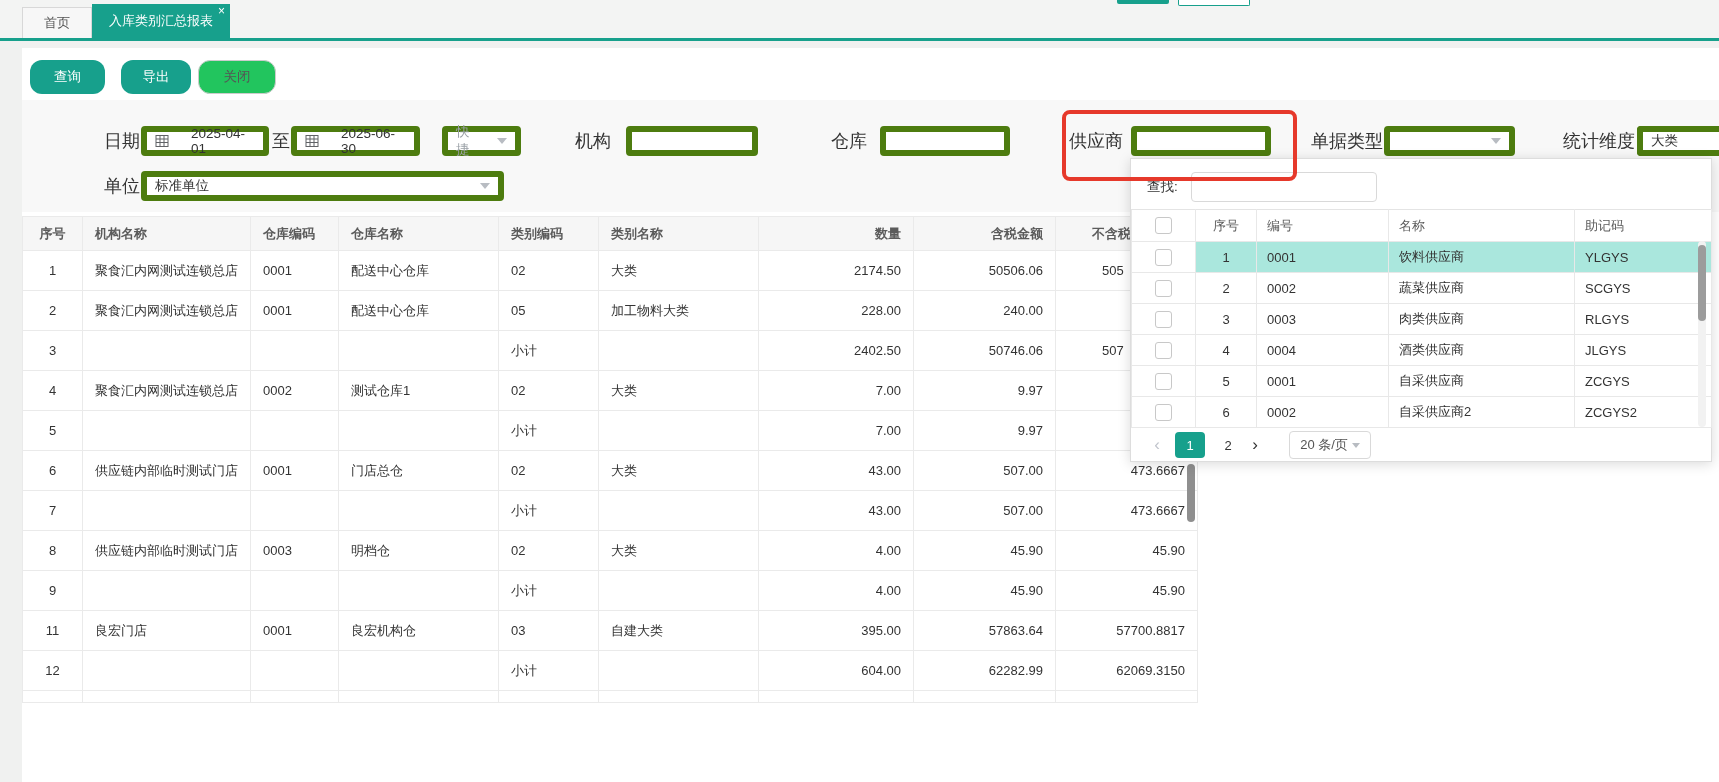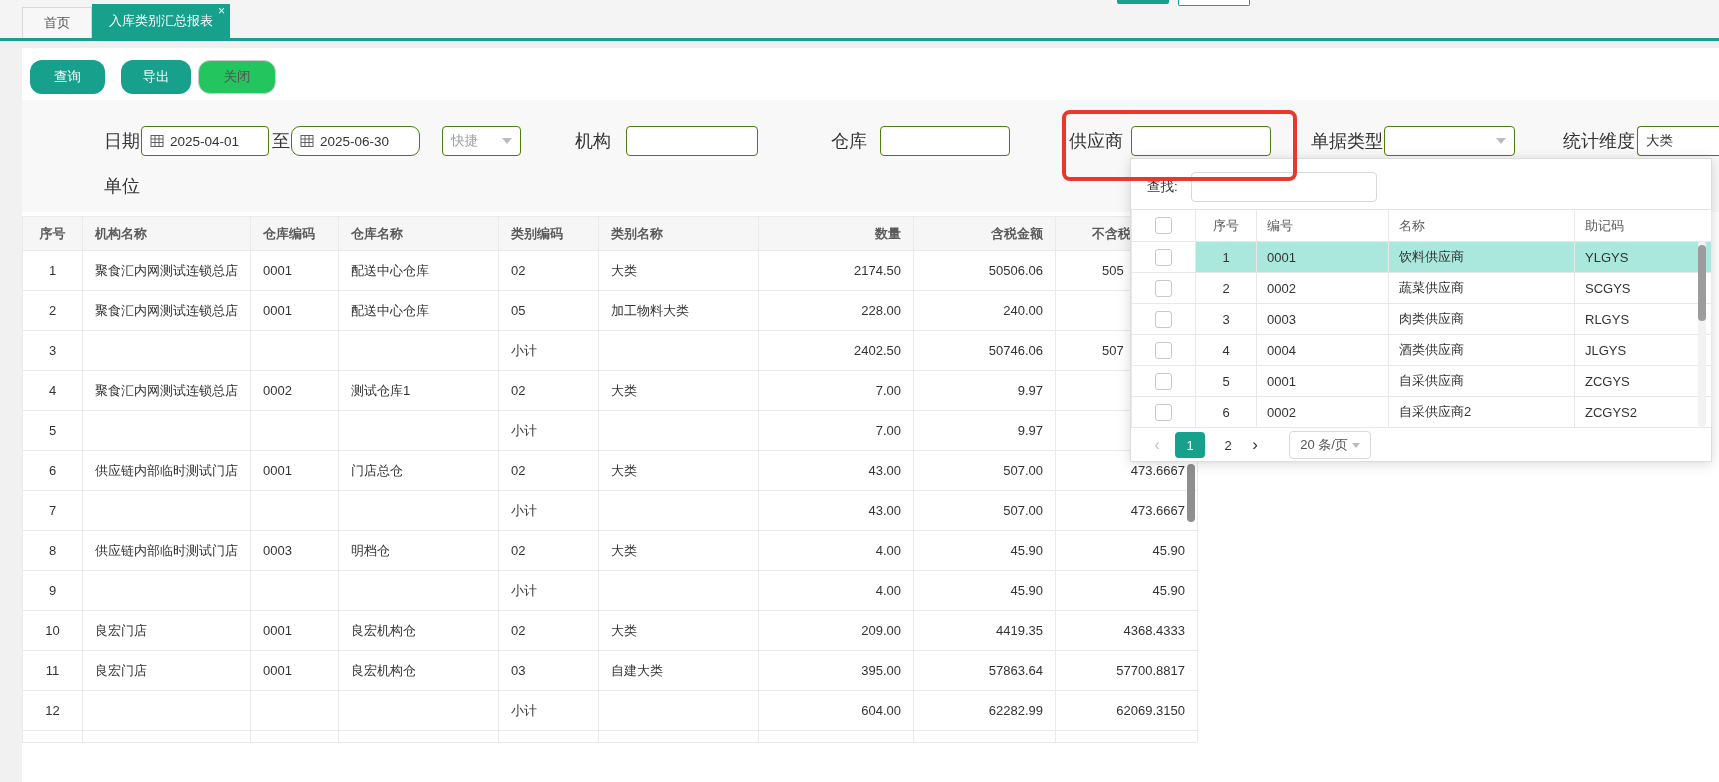--- a/index.html
+++ b/index.html
@@ -19,22 +19,22 @@
   .card{position:absolute;left:22px;top:48px;width:1697px;height:734px;background:#fff;}
   .btn{position:absolute;top:60px;height:34px;box-sizing:border-box;border:none;border-radius:12px;
     font-size:13.5px;cursor:pointer;font-family:inherit;}
   .btn.primary{background:#17a08c;color:#fff;}
   .btn.plain{background:#22c55e;color:#555;border:1px solid #ccc;}
   #btn-query{left:30px;width:75px;}
   #btn-export{left:121px;width:70px;}
   #btn-close{left:198px;width:78px;}
   .filterband{position:absolute;left:22px;top:100px;width:1697px;height:112px;background:#f8f8f8;}
   .flabel{position:absolute;height:30px;line-height:30px;font-size:18px;color:#333;white-space:nowrap;}
-  .fbox{position:absolute;box-sizing:border-box;height:30px;background:#fff;border:1px solid #4d7c0f;
-    border-radius:4px;display:flex;align-items:center;padding:0 8px;font-size:13.5px;color:#333;gap:6px;}
+  .fbox{position:absolute;box-sizing:border-box;height:30px;background:#fff;border:6px solid #4d7c0f;
+    border-radius:4px;display:flex;align-items:center;padding:0 8px;font-size:13.5px;color:#333;gap:22px;}
   .fbox.sel{justify-content:space-between;}
   .ghost{color:#9aa0a6;}
   .caret{width:0;height:0;border:5px solid transparent;border-top:6px solid #b8bcc2;margin-top:5px;}
   
   .tablewrap{position:absolute;left:22px;top:216px;width:1175px;z-index:1;}
   table.mtable{border-collapse:collapse;table-layout:fixed;width:1175px;background:#fff;}
   .mtable th,.mtable td{box-sizing:border-box;border:1px solid #eaeaea;padding:0 12px;
     white-space:nowrap;overflow:hidden;font-size:13px;}
   .mtable th{height:34px;background:#f6f6f6;color:#5b5b5b;font-weight:bold;}
   .mtable td{height:40px;color:#333;}
@@ -112,21 +112,21 @@
             <line x1="1" y1="5" x2="13" y2="5"></line>
             <line x1="1" y1="8.5" x2="13" y2="8.5"></line>
             <line x1="5" y1="1.5" x2="5" y2="12.5"></line>
             <line x1="9" y1="1.5" x2="9" y2="12.5"></line>
           </g>
         </svg>
     </span>
     <span>2025-04-01</span>
   </div>
   <span class="flabel" style="left:272px;top:126px;">至</span>
-  <div class="fbox" style="left:291px;top:126px;width:129px;border-radius:9px;">
+  <div class="fbox" style="left:291px;top:126px;width:129px;">
     <span style="display:flex;">
       <svg width="14" height="14" viewBox="0 0 14 14">
           <g stroke="#606266" stroke-width="1" fill="none">
             <rect x="1" y="1.5" width="12" height="11"></rect>
             <line x1="1" y1="5" x2="13" y2="5"></line>
             <line x1="1" y1="8.5" x2="13" y2="8.5"></line>
             <line x1="5" y1="1.5" x2="5" y2="12.5"></line>
             <line x1="9" y1="1.5" x2="9" y2="12.5"></line>
           </g>
         </svg>
@@ -158,20 +158,24 @@
     <span></span>
     <span class="caret"></span>
   </div>
 
   <span class="flabel" style="left:1563px;top:126px;">统计维度</span>
   <div class="fbox" style="left:1637px;top:126px;width:82px;border-radius:4px 0 0 4px;border-right:none;">
     <span>大类</span>
   </div>
 
   <span class="flabel" style="left:104px;top:171px;">单位</span>
+  <div class="fbox sel" style="left:141px;top:171px;width:363px;">
+    <span>标准单位</span>
+    <span class="caret"></span>
+  </div>
 
   <div class="tablewrap">
     <table class="mtable">
       <colgroup>
         <col style="width:60px">
           <col style="width:168px">
           <col style="width:88px">
           <col style="width:160px">
         <col style="width:100px">
           <col style="width:160px">
@@ -286,31 +290,20 @@
             <td class="lft"></td>
             <td class="lft"></td>
             <td class="lft"></td>
             <td class="lft">小计</td>
             <td class="lft"></td>
             <td class="num">4.00</td>
             <td class="num">45.90</td>
             <td class="num">45.90</td>
           </tr>
           <tr>
-            <td class="ctr">10</td>
-            <td class="lft">良宏门店</td>
-            <td class="lft">0001</td>
-            <td class="lft">良宏机构仓</td>
-            <td class="lft">02</td>
-            <td class="lft">大类</td>
-            <td class="num">209.00</td>
-            <td class="num">4419.35</td>
-            <td class="num">4368.4333</td>
-          </tr>
-          <tr>
             <td class="ctr">11</td>
             <td class="lft">良宏门店</td>
             <td class="lft">0001</td>
             <td class="lft">良宏机构仓</td>
             <td class="lft">03</td>
             <td class="lft">自建大类</td>
             <td class="num">395.00</td>
             <td class="num">57863.64</td>
             <td class="num">57700.8817</td>
           </tr>

